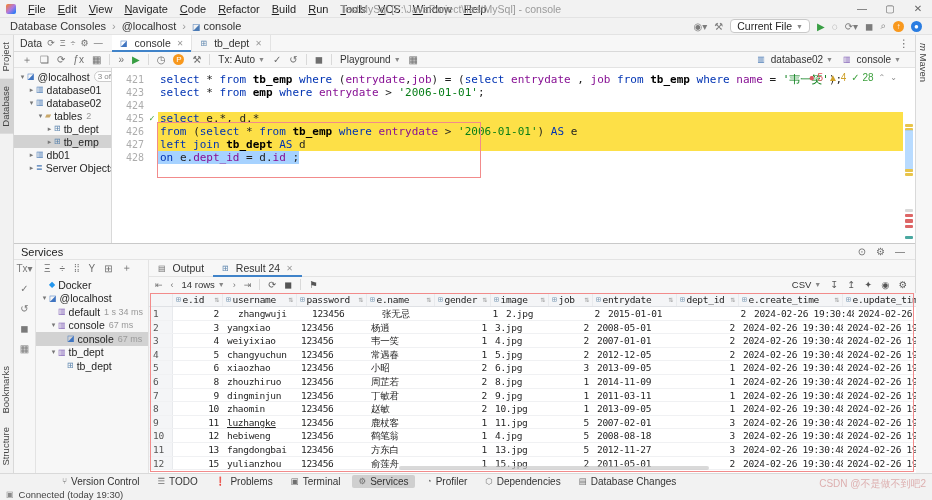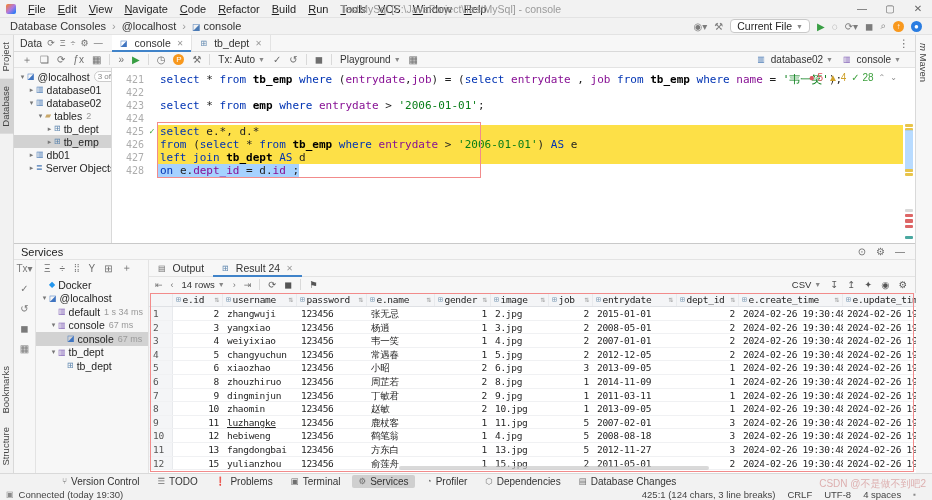--- a/index.html
+++ b/index.html
@@ -296,21 +296,20 @@
           <span class="tree-ico ico-session">▥</span>
           <span>console</span>
           <span class="dd-ar">▼</span>
         </span>
     </div>
   </div>
 
   <div id="editor">
     <div id="code-lines">
         <div class="code-line"><span class="gutter">421</span><span class="gutter-check"> </span><span class="code-text"><span class="tk-kw">select </span><span class="tk-pl">* </span><span class="tk-kw">from </span><span class="tk-tbl">tb_emp </span><span class="tk-kw">where </span><span class="tk-pl">(</span><span class="tk-col">entrydate</span><span class="tk-pl">,</span><span class="tk-col">job</span><span class="tk-pl">) = (</span><span class="tk-kw">select </span><span class="tk-col">entrydate </span><span class="tk-pl">, </span><span class="tk-col">job </span><span class="tk-kw">from </span><span class="tk-tbl">tb_emp </span><span class="tk-kw">where </span><span class="tk-col">name </span><span class="tk-pl">= </span><span class="tk-str">'韦一笑'</span><span class="tk-pl">);</span></span></div>
-        <div class="code-line"><span class="gutter">422</span><span class="gutter-check"> </span><span class="code-text"></span></div>
         <div class="code-line"><span class="gutter">423</span><span class="gutter-check"> </span><span class="code-text"><span class="tk-kw">select </span><span class="tk-pl">* </span><span class="tk-kw">from </span><span class="tk-tbl">emp </span><span class="tk-kw">where </span><span class="tk-col">entrydate </span><span class="tk-pl">&gt; </span><span class="tk-str">'2006-01-01'</span><span class="tk-pl">;</span></span></div>
         <div class="code-line"><span class="gutter">424</span><span class="gutter-check"> </span><span class="code-text"></span></div>
         <div class="code-line selfull"><span class="gutter">425</span><span class="gutter-check">✓</span><span class="code-text"><span class="tk-kw">select </span><span class="tk-pl">e.*, d.*</span></span></div>
         <div class="code-line selfull"><span class="gutter">426</span><span class="gutter-check"> </span><span class="code-text"><span class="tk-kw">from </span><span class="tk-pl">(</span><span class="tk-kw">select </span><span class="tk-pl">* </span><span class="tk-kw">from </span><span class="tk-tbl">tb_emp </span><span class="tk-kw">where </span><span class="tk-col">entrydate </span><span class="tk-pl">&gt; </span><span class="tk-str">'2006-01-01'</span><span class="tk-pl">) </span><span class="tk-kw">AS </span><span class="tk-pl">e</span></span></div>
         <div class="code-line selfull"><span class="gutter">427</span><span class="gutter-check"> </span><span class="code-text"><span class="tk-kw">left join </span><span class="tk-tbl">tb_dept </span><span class="tk-kw">AS </span><span class="tk-pl">d</span></span></div>
         <div class="code-line seltext"><span class="gutter">428</span><span class="gutter-check"> </span><span class="code-text"><span class="tk-kw">on </span><span class="tk-pl">e.</span><span class="tk-col">dept_id </span><span class="tk-pl">= </span><span class="tk-pl">d.</span><span class="tk-col">id </span><span class="tk-pl">;</span></span></div>
       </div>
     <div id="code-redbox"></div>
     <div id="inspections">
       <span class="insp-err">● <span>5</span></span>
@@ -495,21 +494,21 @@
                 <span class="sort">⇅</span>
               </div>
               <div class="gh-cell" style="width: 100px;">
                 <span class="tico">⊞</span>
                 <span>e.update_time</span>
               </div>
             </div>
             <div class="grid-row">
               <div class="g-cell rowno" style="width: 24px;">1</div>
               <div class="g-cell num" style="width: 50px;">2</div>
-              <div class="g-cell" style="width: 74px;">zhangwuji</div>
+              <div class="g-cell" style="width: 74px; margin-left: 11px;">zhangwuji</div>
               <div class="g-cell" style="width: 70px;">123456</div>
               <div class="g-cell" style="width: 68px;">张无忌</div>
               <div class="g-cell num" style="width: 56px;">1</div>
               <div class="g-cell" style="width: 58px;">2.jpg</div>
               <div class="g-cell num" style="width: 44px;">2</div>
               <div class="g-cell" style="width: 84px;">2015-01-01</div>
               <div class="g-cell num" style="width: 62px;">2</div>
               <div class="g-cell" style="width: 104px;">2024-02-26 19:30:48</div>
               <div class="g-cell" style="width: 100px;">2024-02-26 19:30:48</div>
             </div>
@@ -708,21 +707,14 @@
       <span class="tw-ico">▤</span>
       <span>Database Changes</span>
     </span>
   </div>
 
 <div id="statusbar">
   <div id="sb-left">
     <span id="sb-toggle">▣</span>
     <span>Connected (today 19:30)</span>
   </div>
-  <div id="sb-right">
-    <span>425:1 (124 chars, 3 line breaks)</span>
-    <span>CRLF</span>
-    <span>UTF-8</span>
-    <span>4 spaces</span>
-    <span style="color:#8a8a8a;font-size:8px;">▪</span>
-  </div>
   <div id="watermark">CSDN @不是做不到吧2</div>
 </div>
 
 </body></html>

